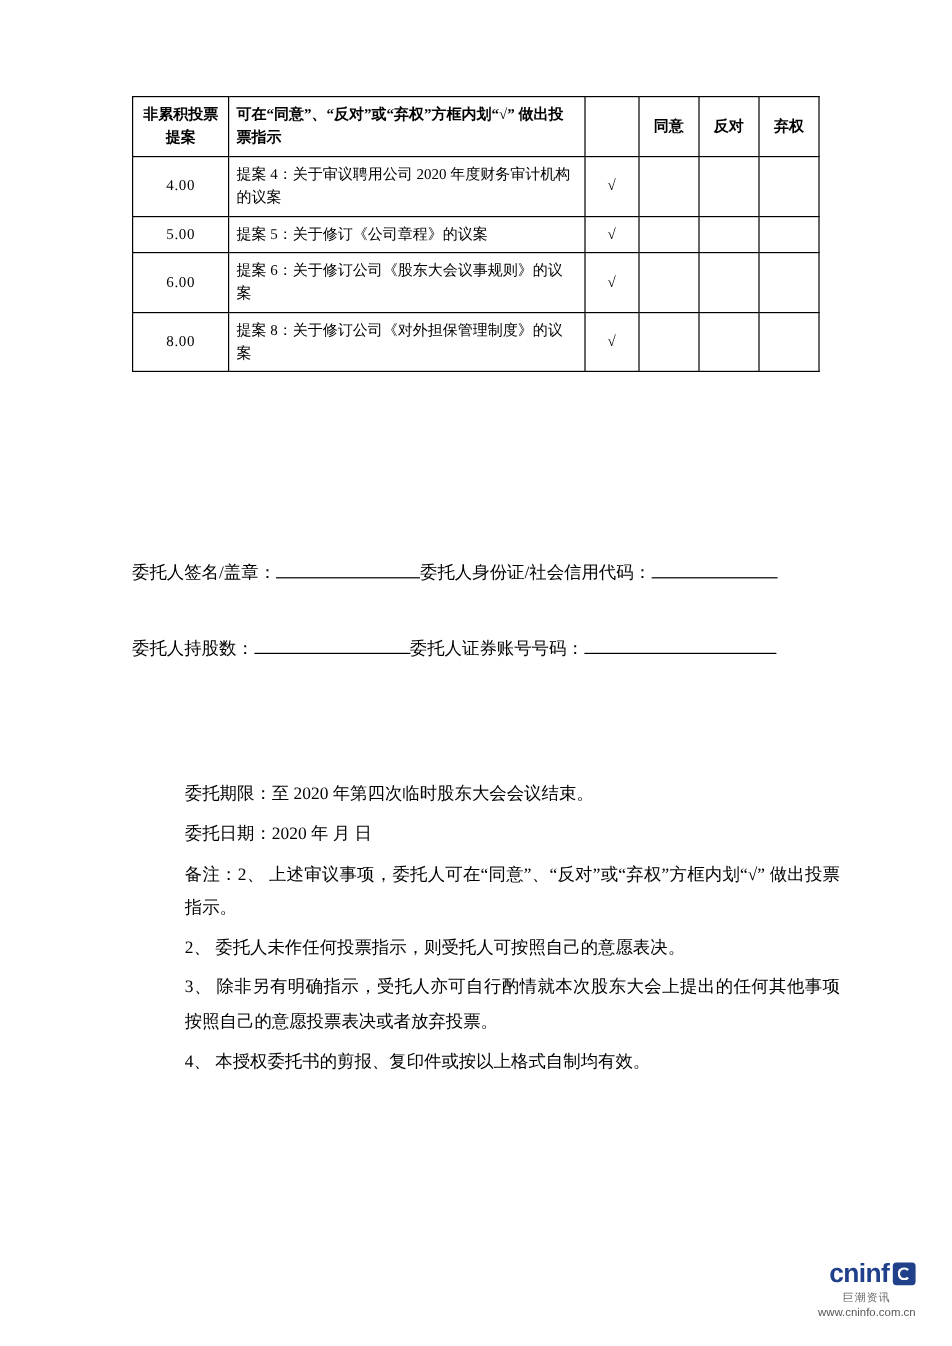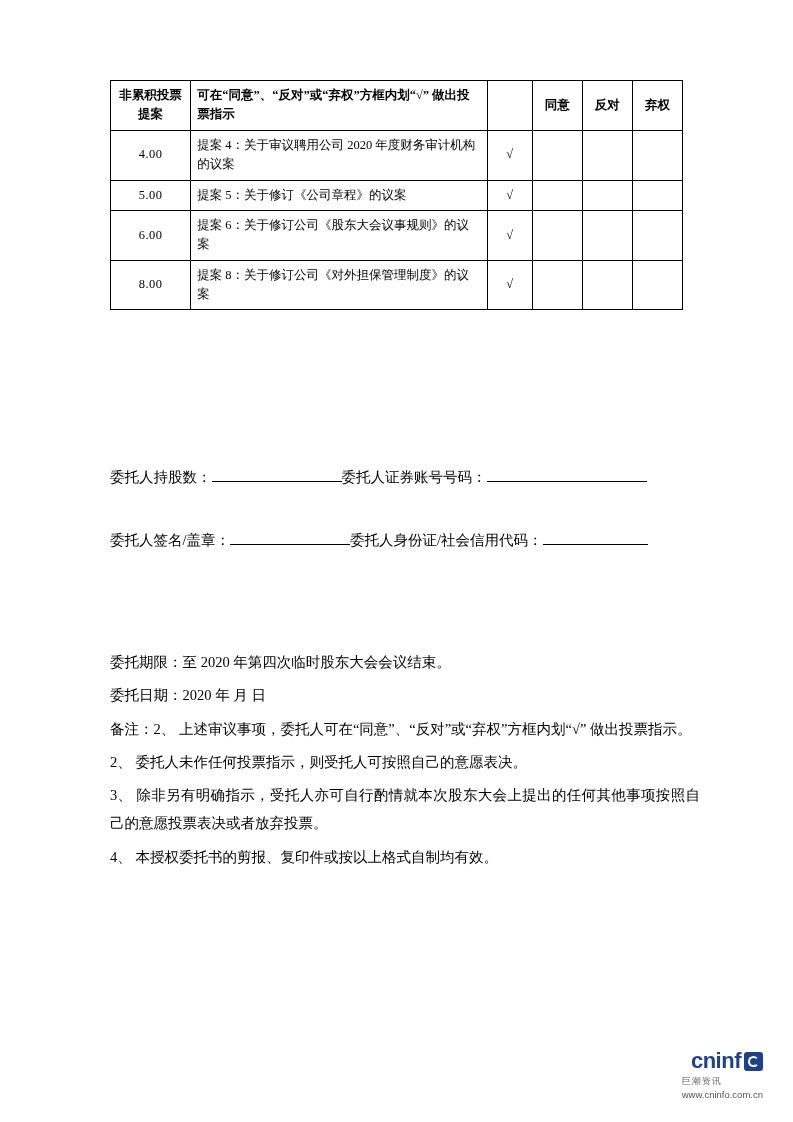--- a/index.html
+++ b/index.html
@@ -106,28 +106,28 @@
     left: 110px;
     top: 648px;
     width: 590px;
     font-size: 14.5px;
     line-height: 1.95;
   }
   .para {
     margin: 0 0 7px 0;
     text-align: justify;
   }
-  .para.tight { margin-bottom: 5px; }
+  .para.tight { margin-bottom: 5px; margin-left: 44px; }
 
   
   .footer-logo {
     position: absolute;
     right: 30px;
     bottom: 22px;
-    text-align: left;
+    text-align: center;
   }
   .logo-main {
     display: flex;
     align-items: center;
     justify-content: flex-end;
     gap: 3px;
   }
   .logo-text {
     font-family: "Liberation Sans", sans-serif;
     font-size: 22px;
@@ -225,24 +225,24 @@
           <td class="cell-blank"></td>
           <td class="cell-blank"></td>
           <td class="cell-blank"></td>
         </tr>
       </tbody>
     </table>
   </div>
 
   <div class="sig-block">
     <div class="sig-row">
-      <span class="lbl">委托人持股数：</span><span class="blank blank-w3"></span><span class="lbl">委托人证券账号号码：</span><span class="blank blank-w4"></span>
+      <span class="lbl">委托人签名/盖章：</span><span class="blank blank-w1"></span><span class="lbl">委托人身份证/社会信用代码：</span><span class="blank blank-w2"></span>
     </div>
     <div class="sig-row">
-      <span class="lbl">委托人签名/盖章：</span><span class="blank blank-w1"></span><span class="lbl">委托人身份证/社会信用代码：</span><span class="blank blank-w2"></span>
+      <span class="lbl">委托人持股数：</span><span class="blank blank-w3"></span><span class="lbl">委托人证券账号号码：</span><span class="blank blank-w4"></span>
     </div>
   </div>
 
   <div class="para-block">
     <p class="para tight">委托期限：至 2020 年第四次临时股东大会会议结束。</p>
     <p class="para tight">委托日期：2020 年    月    日</p>
     <p class="para tight">备注：2、 上述审议事项，委托人可在“同意”、“反对”或“弃权”方框内划“√” 做出投票指示。</p>
     <p class="para tight">2、 委托人未作任何投票指示，则受托人可按照自己的意愿表决。</p>
     <p class="para tight">3、 除非另有明确指示，受托人亦可自行酌情就本次股东大会上提出的任何其他事项按照自己的意愿投票表决或者放弃投票。</p>
     <p class="para tight">4、 本授权委托书的剪报、复印件或按以上格式自制均有效。</p>

